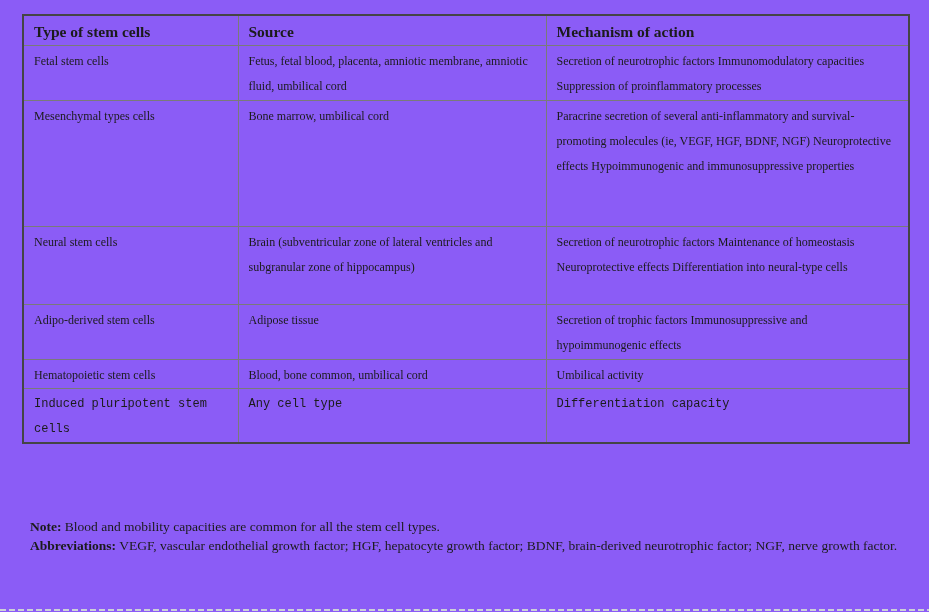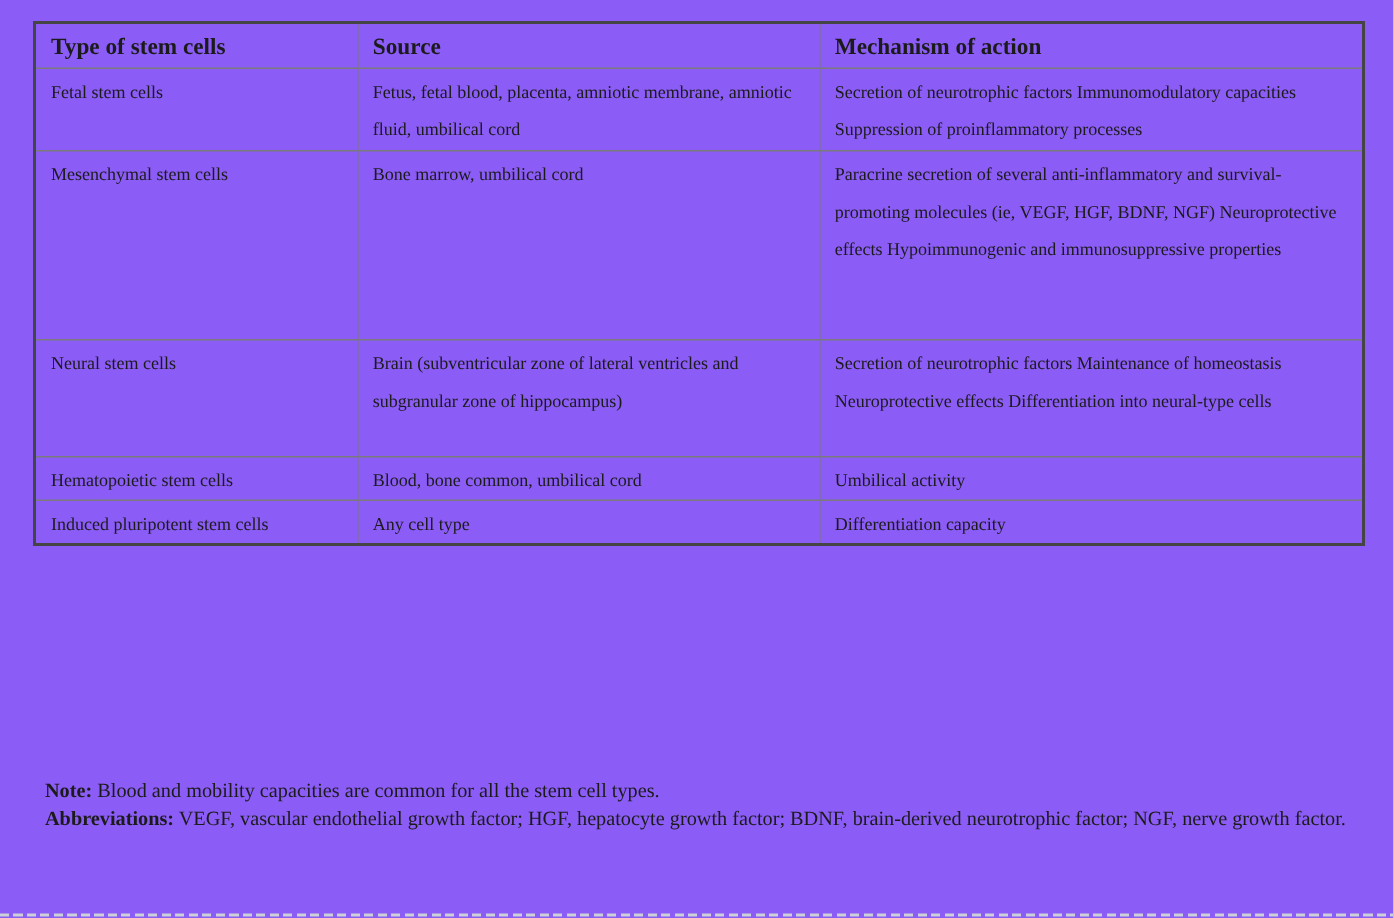--- a/index.html
+++ b/index.html
@@ -35,21 +35,21 @@
     font-weight: bold;
     font-size: 15.5px;
   }
   tr.row-header  { height: 30px; }
   tr.row-fetal   { height: 55px; }
   tr.row-mesench { height: 126px; }
   tr.row-neural  { height: 78px; }
   tr.row-adipo   { height: 55px; }
   tr.row-umbil   { height: 55px; }
   tr.row-hemato  { height: 29px; }
-  tr.row-ipsc    { height: 30px; }
+  tr.row-ipsc    { height: 30px; font-family: Liberation Mono, monospace; }
 
   .footnote {
     position: absolute;
     left: 30px;
     width: 876px;
     font-size: 13.5px;
     line-height: 26px;
     color: #1b1b1b;
   }
   .footnote b { font-weight: bold; }
@@ -81,28 +81,33 @@
       <th>Type of stem cells</th>
       <th>Source</th>
       <th>Mechanism of action</th>
     </tr>
     <tr class="row-fetal">
       <td>Fetal stem cells</td>
       <td>Fetus, fetal blood, placenta, amniotic membrane, amniotic fluid, umbilical cord</td>
       <td>Secretion of neurotrophic factors Immunomodulatory capacities Suppression of proinflammatory processes</td>
     </tr>
     <tr class="row-mesench">
-      <td>Mesenchymal stem cells</td>
+      <td>Mesenchymal types cells</td>
       <td>Bone marrow, umbilical cord</td>
       <td>Paracrine secretion of several anti-inflammatory and survival-promoting molecules (ie, VEGF, HGF, BDNF, NGF) Neuroprotective effects Hypoimmunogenic and immunosuppressive properties</td>
     </tr>
     <tr class="row-neural">
       <td>Neural stem cells</td>
       <td>Brain (subventricular zone of lateral ventricles and subgranular zone of hippocampus)</td>
       <td>Secretion of neurotrophic factors Maintenance of homeostasis Neuroprotective effects Differentiation into neural-type cells</td>
+    </tr>
+    <tr class="row-adipo">
+      <td>Adipo-derived stem cells</td>
+      <td>Adipose tissue</td>
+      <td>Secretion of trophic factors Immunosuppressive and hypoimmunogenic effects</td>
     </tr>
     <tr class="row-hemato">
       <td>Hematopoietic stem cells</td>
       <td>Blood, bone common, umbilical cord</td>
       <td>Umbilical activity</td>
     </tr>
     <tr class="row-ipsc">
       <td>Induced pluripotent stem cells</td>
       <td>Any cell type</td>
       <td>Differentiation capacity</td>

